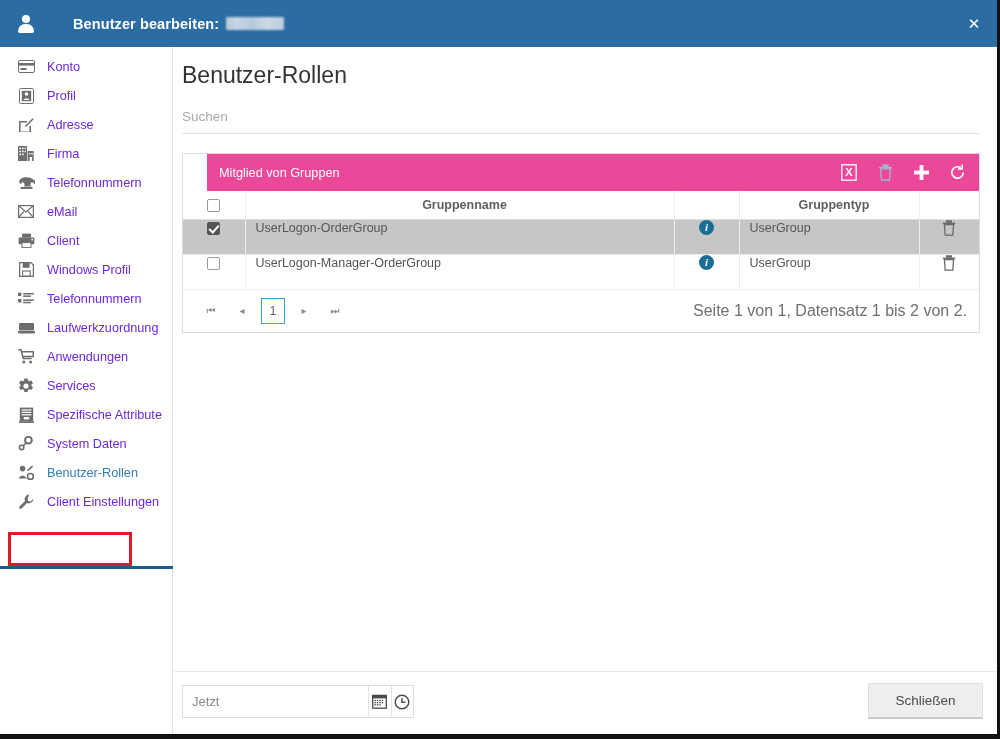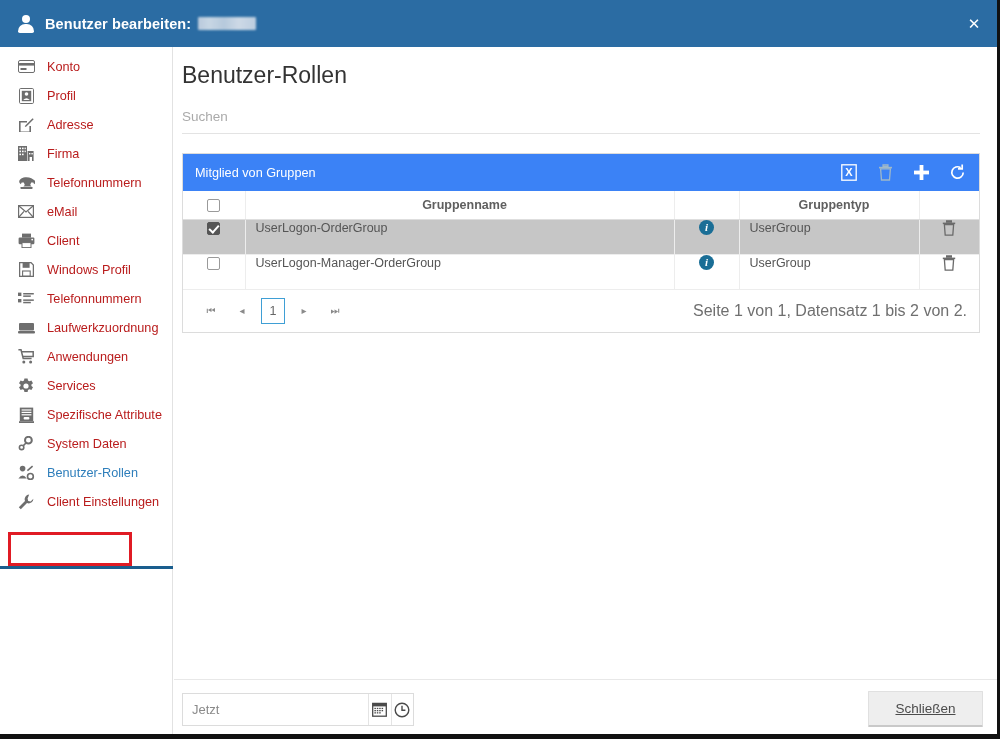--- a/index.html
+++ b/index.html
@@ -16,21 +16,21 @@
     border-right: 3px solid #111;
     border-bottom: 5px solid #111;
     overflow: hidden;
   }
 
   
   .titlebar {
     position: absolute; left: 0; top: 0;
     width: 1000px; height: 47px;
     background: #2b6ca3;
-    display: flex; align-items: center;
+    display: flex; align-items: center; gap: 28px;
   }
   .titlebar-icon {
     width: 18px; height: 20px;
     margin-left: 17px; margin-right: 10px;
     position: relative;
     flex: none;
   }
   .titlebar-icon .head {
     position: absolute; left: 5px; top: 1px;
     width: 8px; height: 8px; border-radius: 50%;
@@ -85,21 +85,21 @@
   }
   .side-item .s-icon {
     width: 20px; height: 20px;
     margin-right: 11px;
     flex: none;
     display: flex; align-items: center; justify-content: center;
   }
   .side-item .s-icon svg { display: block; }
   .side-label {
     font-size: 12.7px;
-    color: #b91c1c;
+    color: #6d28d9;
     white-space: nowrap;
   }
   .side-item.active .side-label { color: #2e7ebb; }
   .active-underline {
     position: absolute;
     left: 0; top: 519px;
     width: 173px; height: 3px;
     background: #1a5e8e;
   }
   .annot-box {
@@ -143,23 +143,24 @@
   
   .panel {
     position: absolute;
     left: 8px; top: 106px;
     width: 798px;
     border: 1px solid #dcdcdc;
     background: #fff;
   }
   .panel-head {
     height: 37px;
-    background: #3b82f6;
+    background: #ec4899;
     display: flex; align-items: center;
     padding: 0 12px 0 12px;
+    margin-left: 24px;
   }
   .panel-head-title {
     color: #ffffff;
     font-size: 12.7px;
     flex: 1;
   }
   .panel-tools { display: flex; align-items: center; gap: 16px; }
   .tool-btn {
     width: 20px; height: 20px;
     display: flex; align-items: center; justify-content: center;
@@ -264,21 +265,21 @@
   .pg-status {
     margin-left: auto;
     font-size: 16px;
     color: #6f6f6f;
   }
 
   
   .bottombar {
     position: absolute;
     left: 0; bottom: 0;
-    width: 823px; height: 60px;
+    width: 823px; height: 68px;
     border-top: 1px solid #e8e8e8;
     background: #ffffff;
   }
   .date-field {
     position: absolute; left: 8px; top: 13px;
     width: 232px; height: 33px;
     display: flex;
     border: 1px solid #dcdcdc;
     background: #fff;
   }
@@ -301,21 +302,20 @@
     position: absolute; right: 14px; top: 11px;
     width: 115px; height: 36px;
     background: #eeeeee;
     border: 1px solid #e0e0e0;
     border-bottom: 2px solid #c9c9c9;
     color: #4b4b4b;
     font-size: 13.5px;
     font-family: "Liberation Sans", sans-serif;
     cursor: pointer;
     border-radius: 1px;
-    text-decoration: underline;
   }
 </style>
 </head>
 <body>
 
 <div class="window">
 
   <div class="titlebar">
     <span class="titlebar-icon">
       <span class="head"></span>

